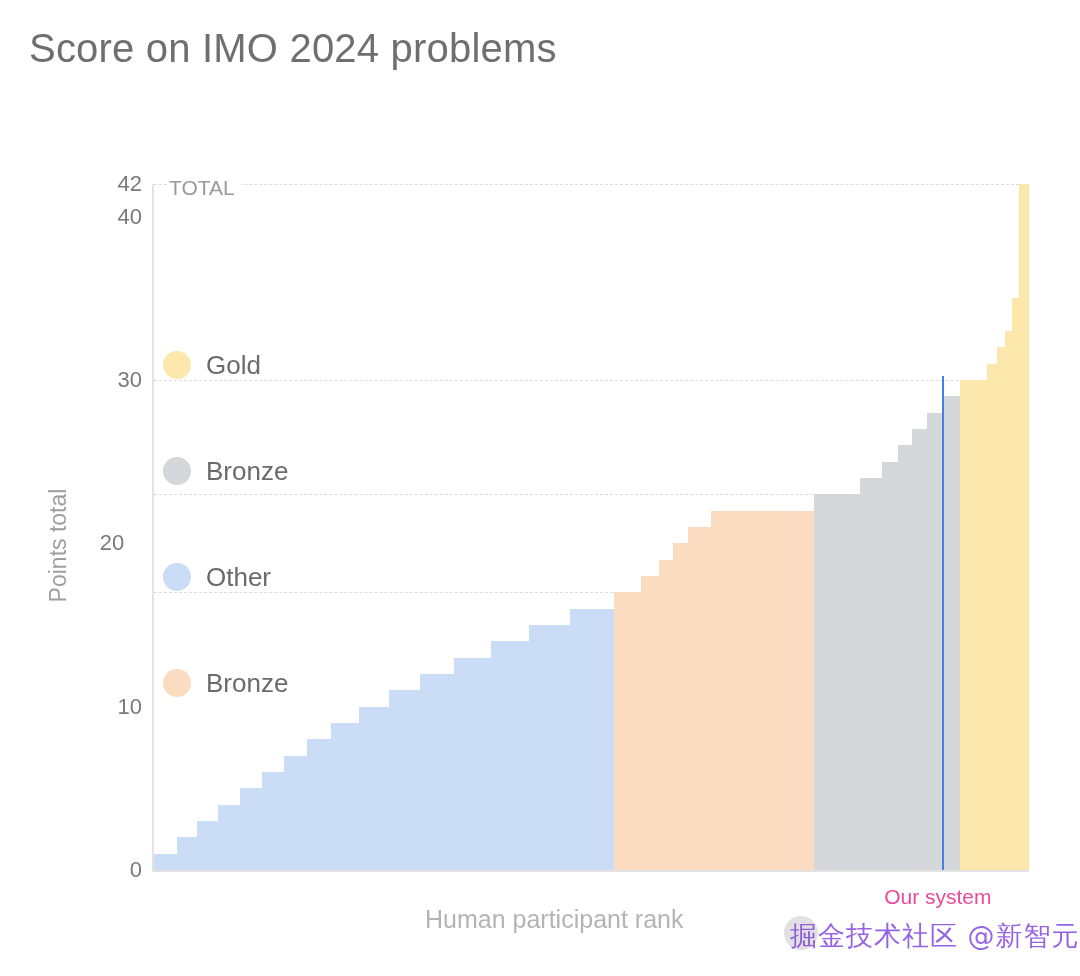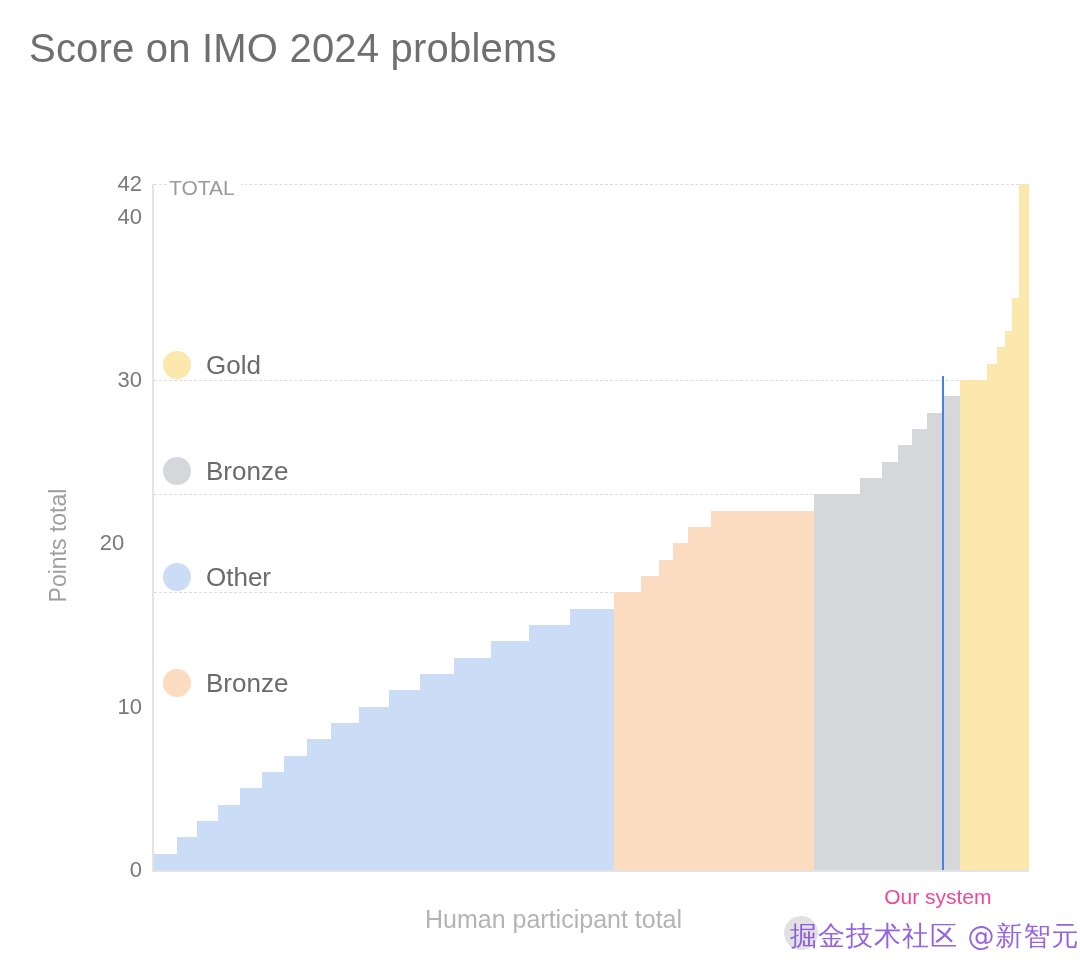--- a/index.html
+++ b/index.html
@@ -202,21 +202,21 @@
   }
 </style>
 </head>
 <body>
 
 <div id="page">
 
   <div id="chart-title">Score on IMO 2024 problems</div>
 
   <div id="y-axis-label">Points total</div>
-  <div id="x-axis-label">Human participant total</div>
+  <div id="x-axis-label">Human participant rank</div>
 
   <div id="ytick-wrap">
       <div class="ytick" style="top: 686px;">0</div>
       <div class="ytick" style="top: 522.667px;">10</div>
       <div class="ytick" style="top: 359.333px; text-align: center;">20</div>
       <div class="ytick" style="top: 196px;">30</div>
       <div class="ytick" style="top: 32.6667px;">40</div>
       <div class="ytick" style="top: 0px;">42</div>
     </div>
 

